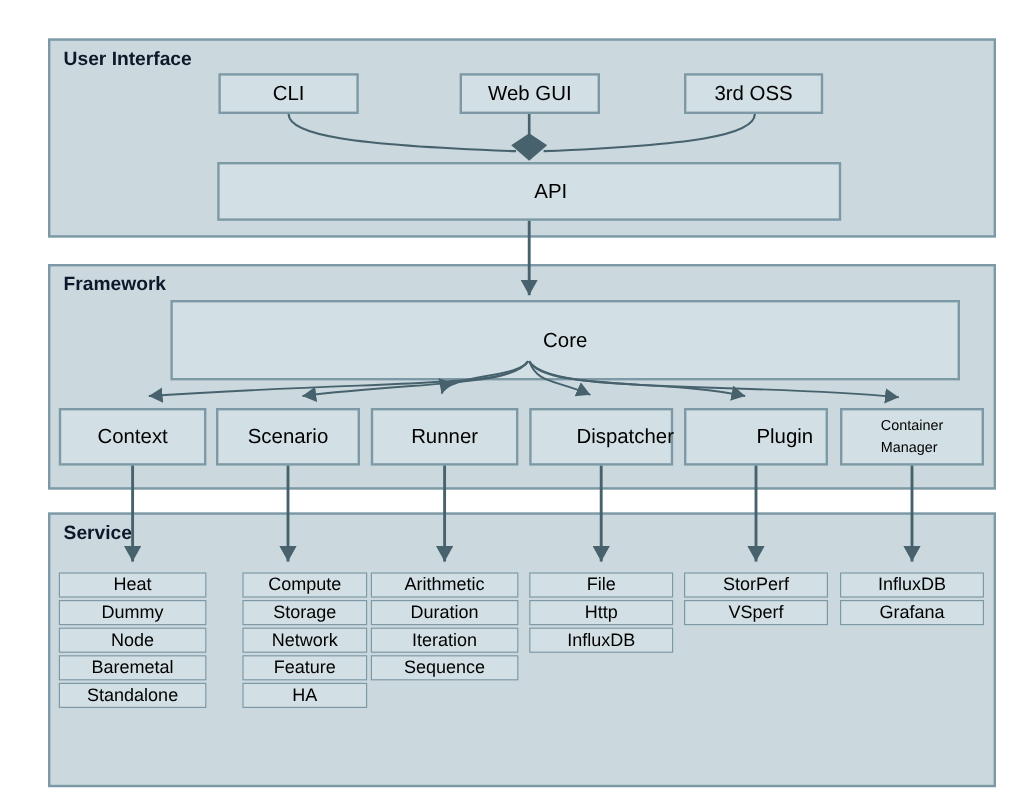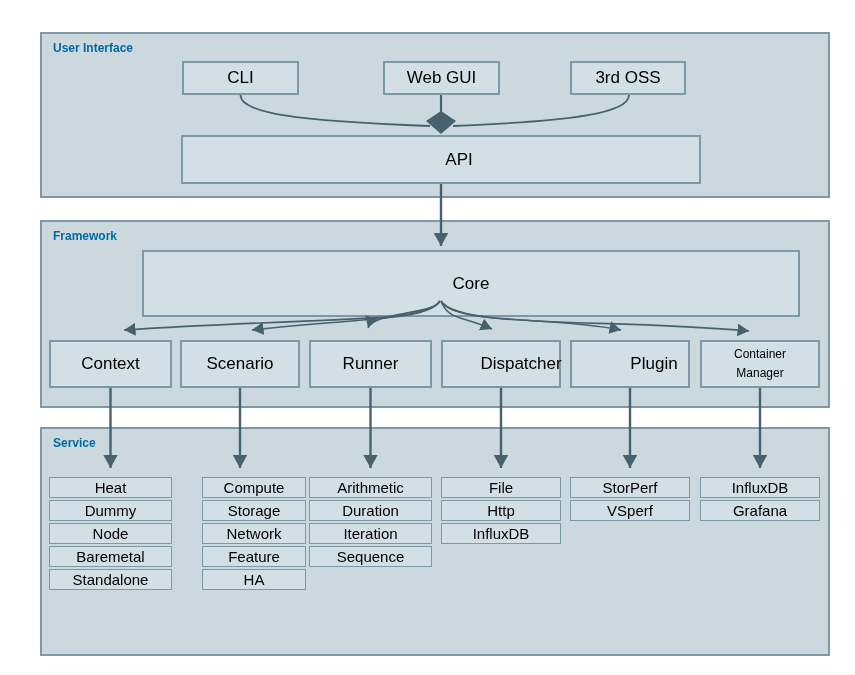--- a/index.html
+++ b/index.html
@@ -15,29 +15,29 @@
     position: absolute;
     background: #cbd9df;
     border: 2px solid #7e99a6;
     box-sizing: border-box;
   }
   #ui-panel        { left: 40px; top: 32px;  width: 790px; height: 166px; }
   #framework-panel { left: 40px; top: 220px; width: 790px; height: 188px; }
   #service-panel   { left: 40px; top: 427px; width: 790px; height: 229px; }
   .panel-label {
     position: absolute; left: 11px; top: 7px;
-    font-size: 12px; font-weight: bold; color: #0369a1; text-align: right;
+    font-size: 16px; font-weight: bold; color: #0f172a; text-align: right;
   }
   .node {
     position: absolute;
     background: #d2dfe4;
     border: 2px solid #7e99a6;
     box-sizing: border-box;
     display: flex; align-items: center; justify-content: center;
-    font-size: 17px; text-align: center;
+    font-size: 17px; 
   }
   
   #cli-box    { left: 182px; top: 61px;  width: 117px; height: 34px; }
   #webgui-box { left: 383px; top: 61px;  width: 117px; height: 34px; }
   #oss-box    { left: 570px; top: 61px;  width: 116px; height: 34px; }
   #api-box    { left: 181px; top: 135px; width: 520px; height: 49px; padding-left: 36px; }
   
   #core-box   { left: 110px; top: 250px; width: 658px; height: 67px; margin-left: 32px; }
   .fw-m0 { left: 49px;  top: 340px; width: 123px; height: 48px; }
   .fw-m1 { left: 180px; top: 340px; width: 120px; height: 48px; }

